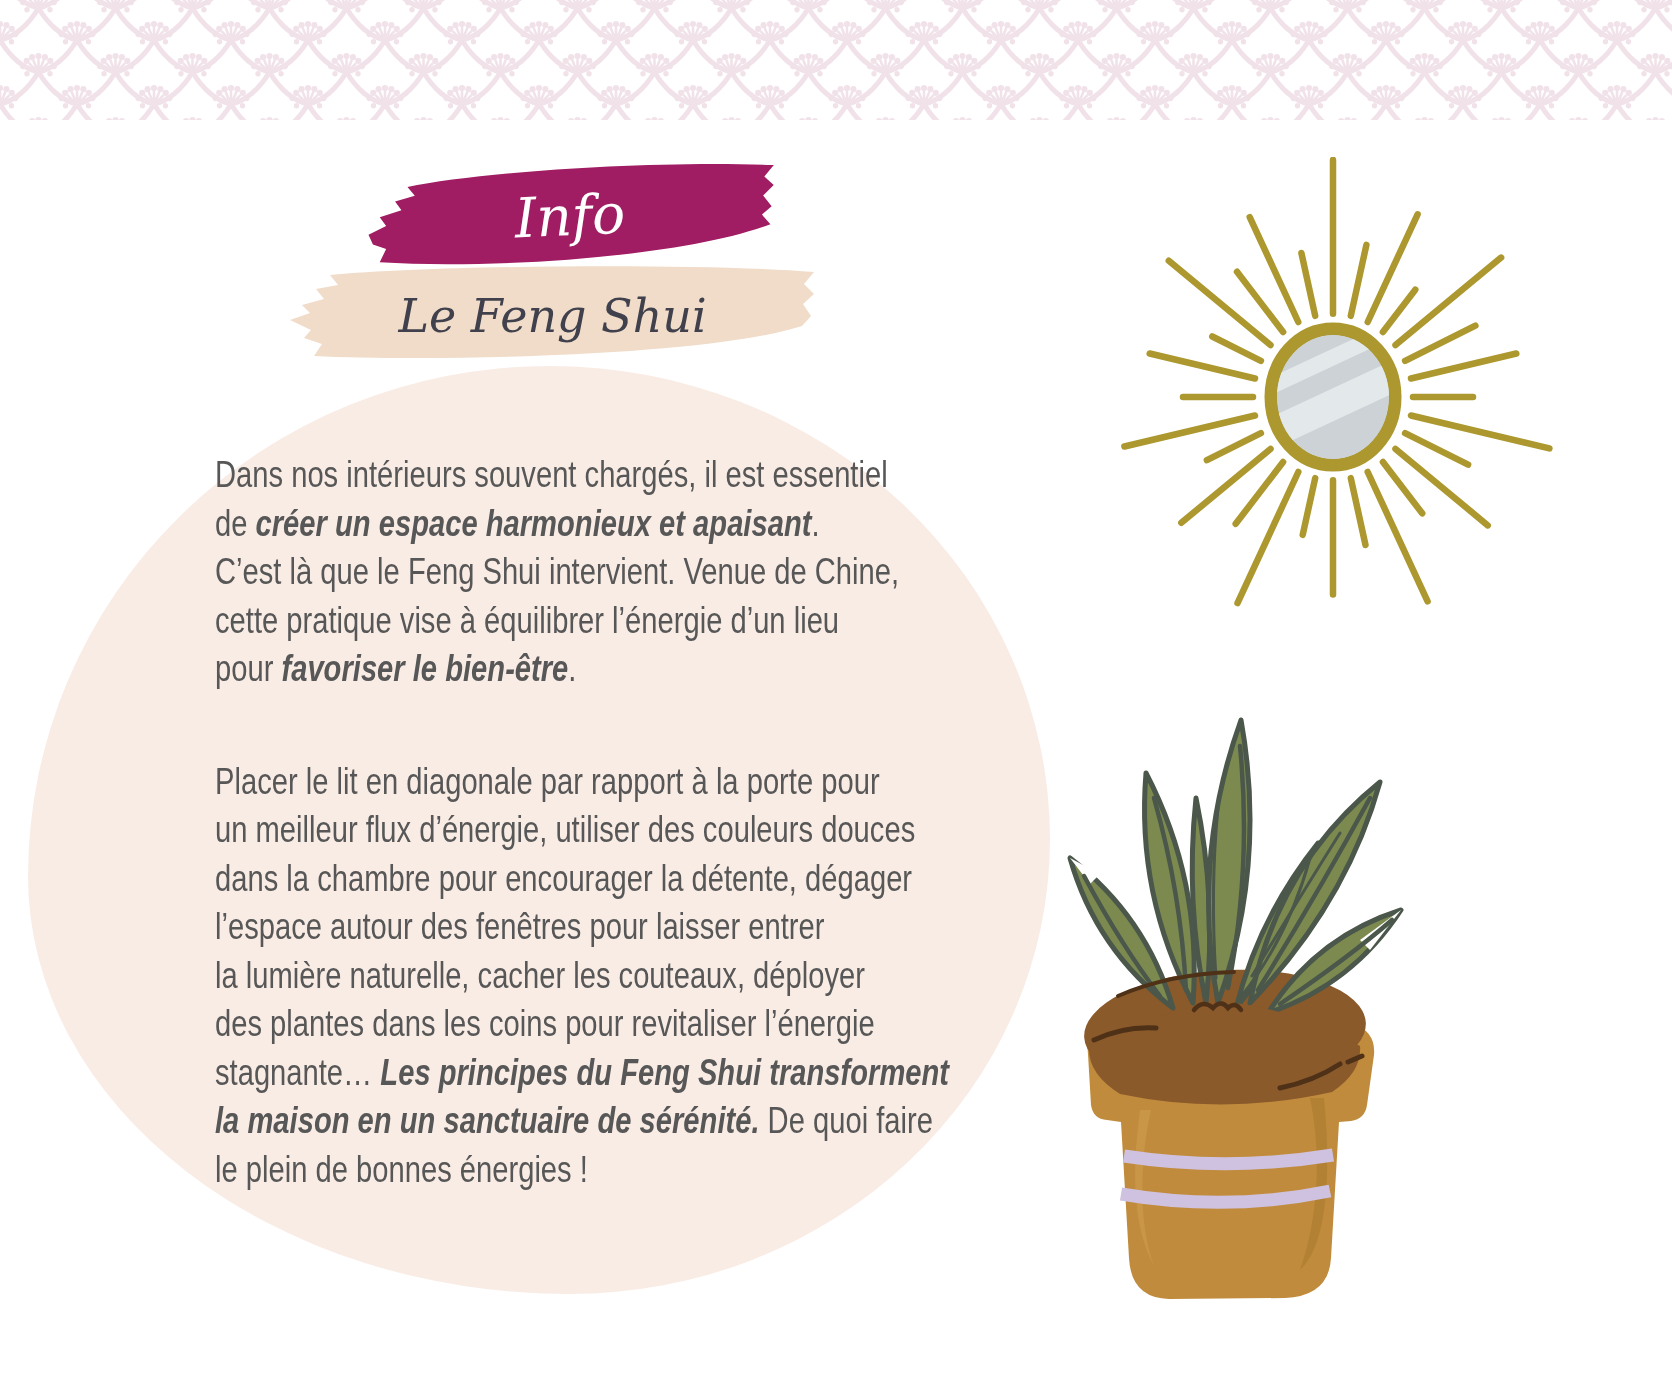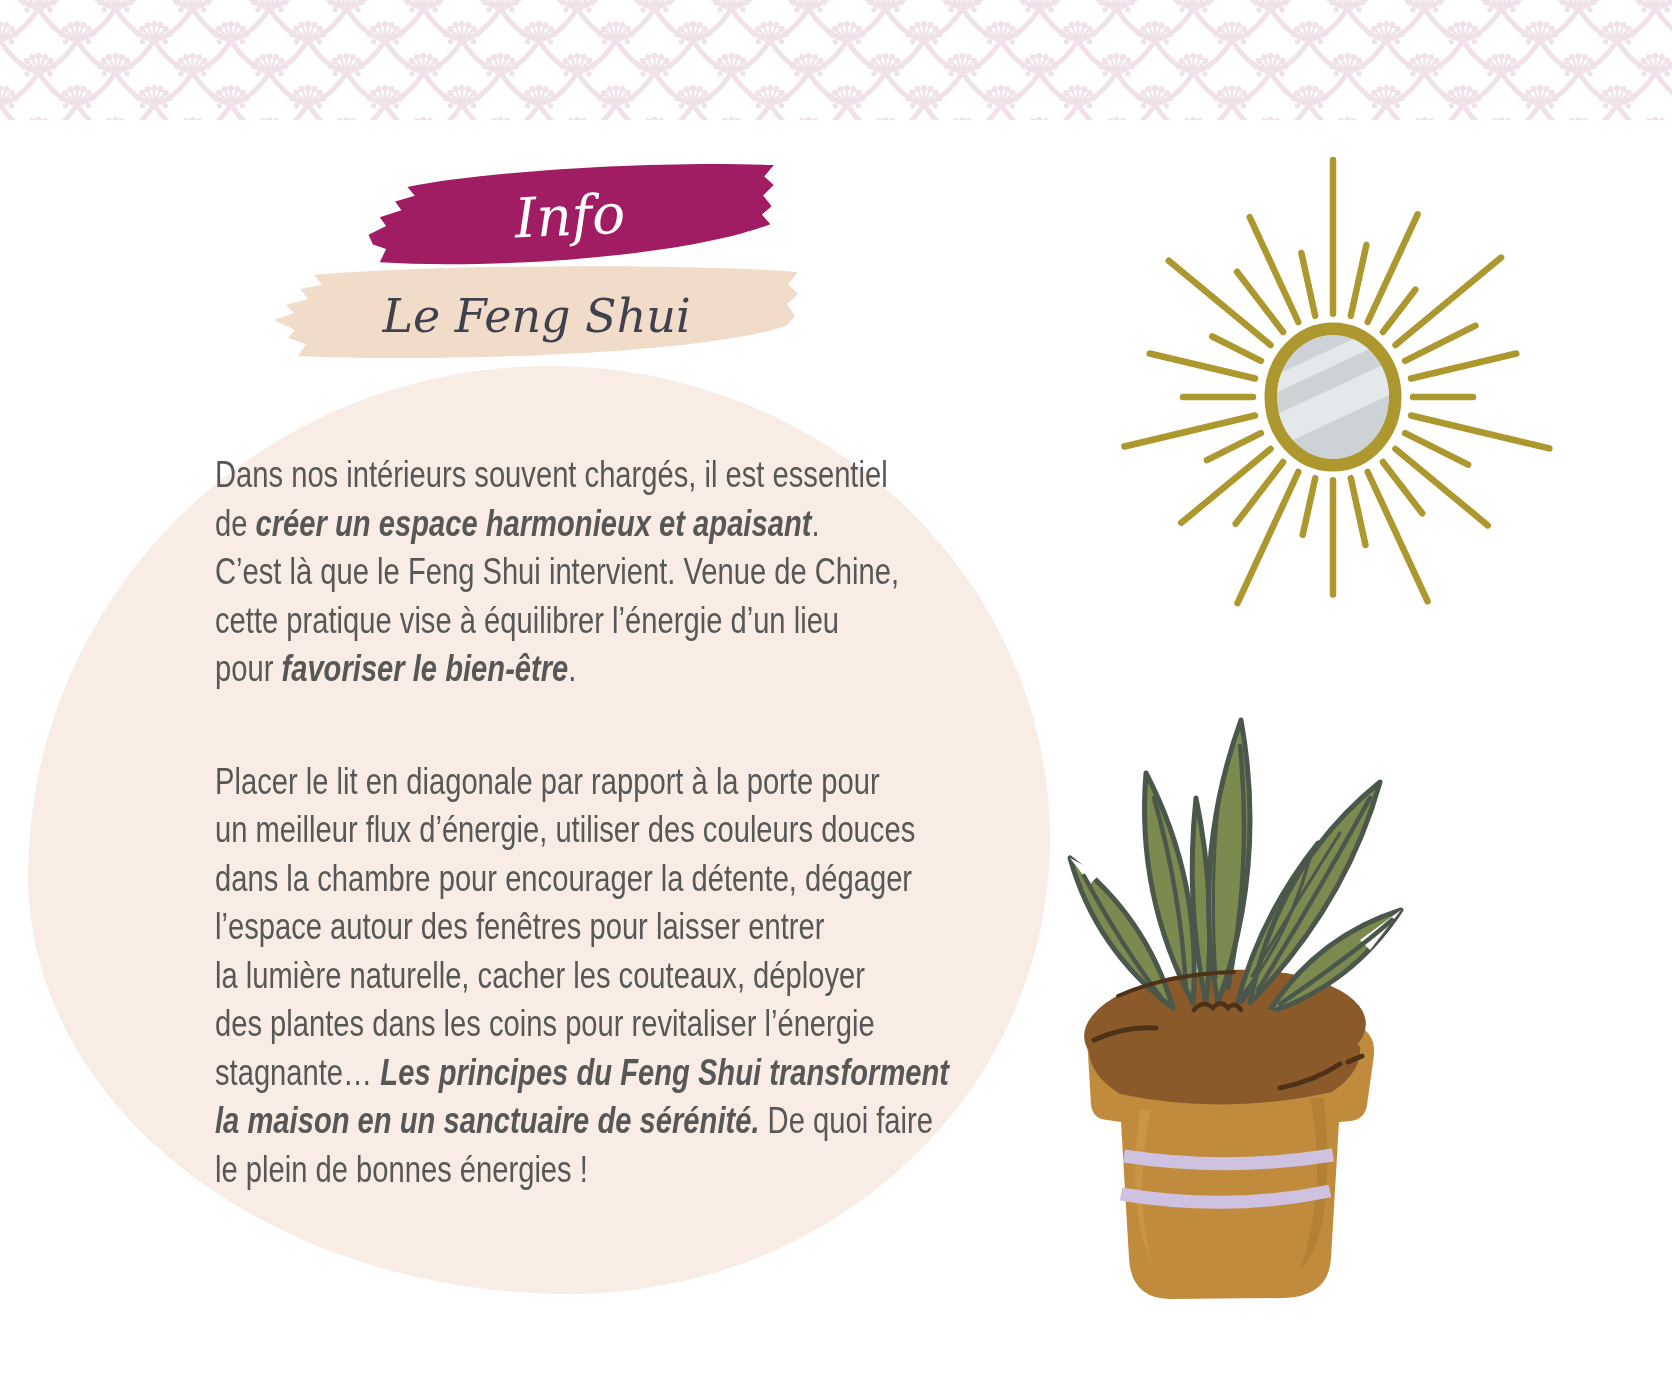--- a/index.html
+++ b/index.html
@@ -21,21 +21,21 @@
   .pkf{fill:var(--pattern_pink);}
 
   .badge{position:absolute;}
   .badge svg{position:absolute;inset:0;width:100%;height:100%;}
   .badge-label{
     position:absolute;inset:0;display:flex;align-items:center;justify-content:center;
     font-family:"DejaVu Serif","Liberation Serif",serif;font-style:italic;
   }
   .badge-info{left:352px;top:160px;width:436px;height:118px;transform:rotate(-2.5deg);}
   .badge-info .badge-label{color:#ffffff;font-size:55px;padding-bottom:6px;}
-  .badge-topic{left:264px;top:262px;width:545px;height:108px;}
+  .badge-topic{left:280px;top:262px;width:545px;height:108px;}
   .badge-topic .badge-label{color:var(--subtitle_text);font-size:46px;}
 
   .text-circle{
     position:absolute;left:28px;top:366px;width:1022px;height:928px;
     background:var(--circle);
     border-radius:51% 49% 47% 53% / 55% 51% 49% 45%;
   }
   .body-copy{
     position:absolute;left:215px;top:451px;width:1400px;
     font-size:36px;line-height:48.5px;color:var(--text);

